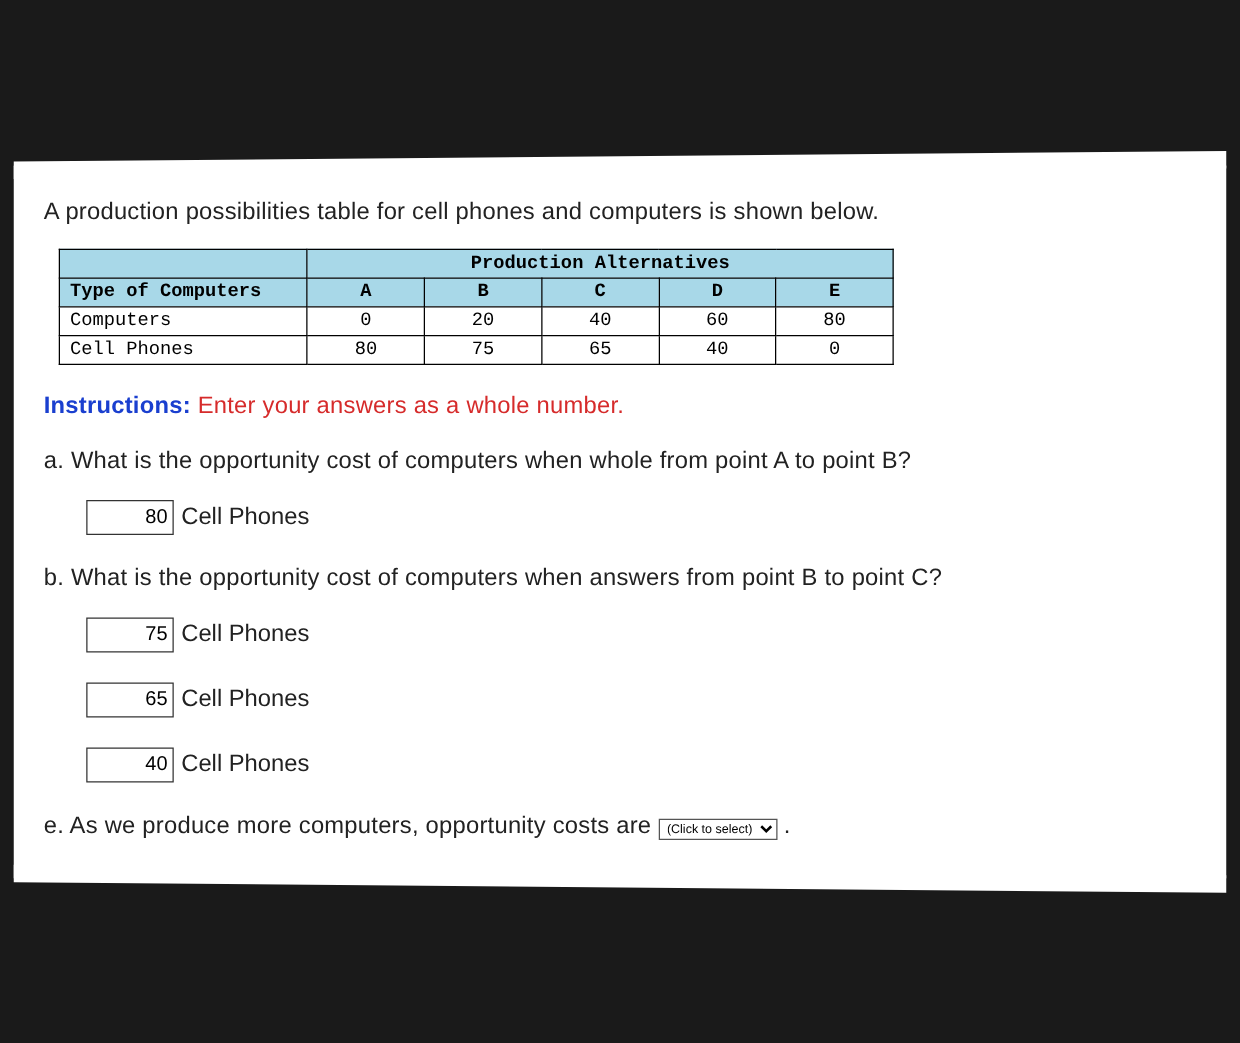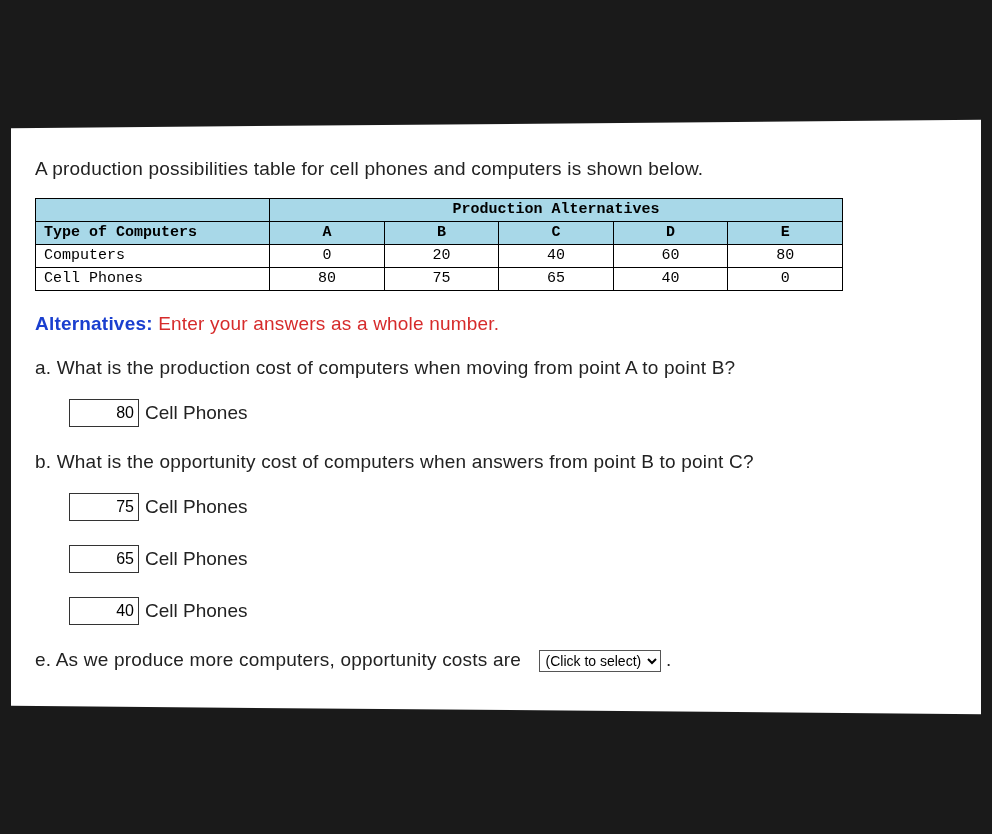--- a/index.html
+++ b/index.html
@@ -36,21 +36,22 @@
       transform: skewY(0.5deg);
     }
     .intro {
       font-size: 19px;
       color: #222;
       margin-bottom: 18px;
       letter-spacing: 0.2px;
     }
     table.ppt {
       border-collapse: collapse;
-      width: 808px;
+      width: 668px;
+      margin-left: 12px;
       margin-bottom: 22px;
     }
     table.ppt td, table.ppt th {
       border: 1px solid #000;
       padding: 0 8px;
       font-size: 15px;
       line-height: 22px;
       height: 22px;
     }
     .hdr { background: #a8d8e8; }
@@ -90,25 +91,24 @@
       font-size: 19px;
       color: #222;
     }
     .inline-q {
       font-size: 19px;
       color: #222;
       letter-spacing: 0.2px;
     }
     .inline-q select {
       border: 1px solid #555;
-      font-size: 14px;
+      font-size: 10px;
       background: #fff;
       padding: 1px 2px;
       vertical-align: baseline;
-      margin-left: 12px;
     }
   </style>
 </head>
 <body>
 
 <div class="page">
   <div class="intro">A production possibilities table for cell phones and computers is shown below.</div>
 
   <table class="ppt">
     <tbody>
@@ -137,25 +137,25 @@
       <td class="center mono-n">80</td>
       <td class="center mono-n">75</td>
       <td class="center mono-n">65</td>
       <td class="center mono-n">40</td>
       <td class="center mono-n">0</td>
     </tr>
   </tbody>
     </table>
 
   <div class="instructions">
-    <span class="lbl">Alternatives:</span>
+    <span class="lbl">Instructions:</span>
     <span class="txt">Enter your answers as a whole number.</span>
   </div>
 
-  <div class="question">a. What is the production cost of computers when moving from point A to point B?</div>
+  <div class="question">a. What is the opportunity cost of computers when whole from point A to point B?</div>
   <div class="answer-row">
     <input type="text" class="num" value="80" style="">
     <span class="unit">Cell Phones</span>
   </div>
 
   <div class="question">b. What is the opportunity cost of computers when answers from point B to point C?</div>
   <div class="answer-row">
     <input type="text" class="num" value="75" style="">
     <span class="unit">Cell Phones</span>
   </div>

